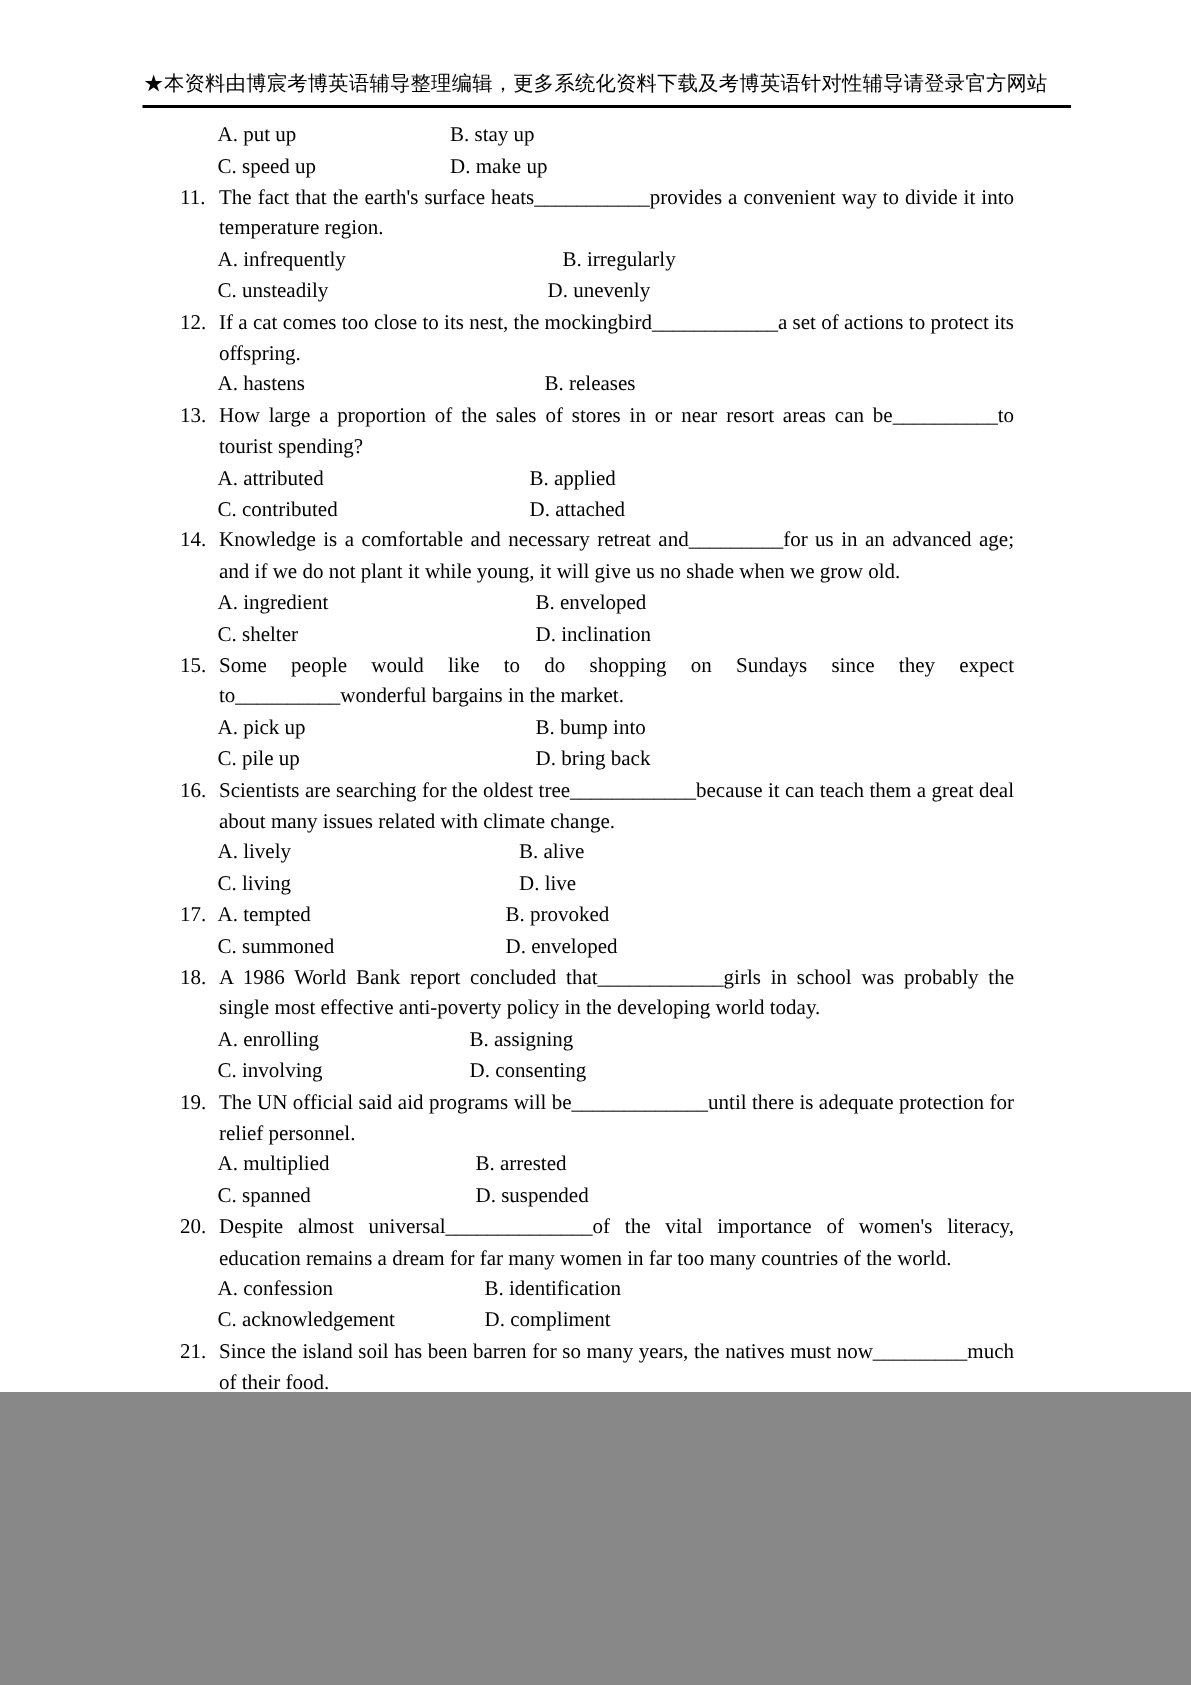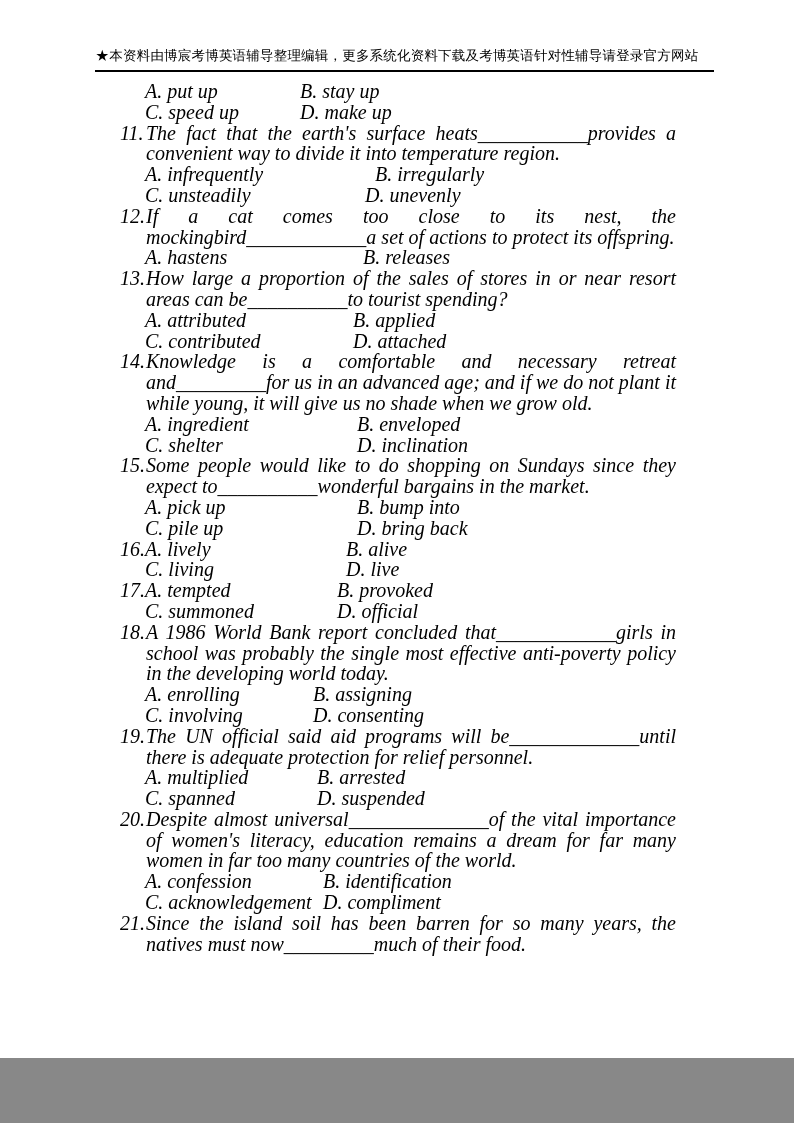--- a/index.html
+++ b/index.html
@@ -1,18 +1,18 @@
 <!DOCTYPE html>
 <html><head>
 <meta charset="utf-8">
 <style>
   html,body{margin:0;padding:0;background:#888;}
   .page{
     position:relative;
-    width:794px;height:1058px;
+    width:794px;height:928px;
     margin:0 auto;
     background:#ffffff;
     color:#000000;
     font-family:"Liberation Serif","DejaVu Serif",serif;
     overflow:hidden;
   }
   .header{
     padding-top:47px;
     text-align:center;
     font-size:13.5px;
@@ -21,23 +21,22 @@
   }
   .rule{
     width:619px;
     margin:5px 0 0 95px;
     border-top:2px solid #000;
     height:0;
   }
   .content{
     margin:9px 4px 0 120px;
     width:556px;
-    font-size:20px;
+    font-size:14px;
     line-height:20.8px;
-    font-style:italic;
   }
   .q{
     position:relative;
     margin:0;
     padding-left:26px;
     text-align:justify;
   }
   .qnum{
     position:absolute;
     left:0;top:0;
@@ -71,26 +70,26 @@
       <div class="optrow"><span>A. hastens</span><span class="optB" style="left: 243px;">B. releases</span></div>
       <p class="q"><span class="qnum">13.</span><span>How large a proportion of the sales of stores in or near resort areas can be__________to tourist spending?</span></p>
       <div class="optrow"><span>A. attributed</span><span class="optB" style="left: 233px;">B. applied</span></div>
       <div class="optrow"><span>C. contributed</span><span class="optB" style="left: 233px;">D. attached</span></div>
       <p class="q"><span class="qnum">14.</span><span>Knowledge is a comfortable and necessary retreat and_________for us in an advanced age; and if we do not plant it while young, it will give us no shade when we grow old.</span></p>
       <div class="optrow"><span>A. ingredient</span><span class="optB" style="left: 237px;">B. enveloped</span></div>
       <div class="optrow"><span>C. shelter</span><span class="optB" style="left: 237px;">D. inclination</span></div>
       <p class="q"><span class="qnum">15.</span><span>Some people would like to do shopping on Sundays since they expect to__________wonderful bargains in the market.</span></p>
       <div class="optrow"><span>A. pick up</span><span class="optB" style="left: 237px;">B. bump into</span></div>
       <div class="optrow"><span>C. pile up</span><span class="optB" style="left: 237px;">D. bring back</span></div>
-      <p class="q"><span class="qnum">16.</span></p>
+      <p class="q"><span class="qnum">16.</span><span>Scientists are searching for the oldest tree____________because it can teach them a great deal about many issues related with climate change.</span></p>
       <div class="optrow"><span>A. lively</span><span class="optB" style="left: 226px;">B. alive</span></div>
       <div class="optrow"><span>C. living</span><span class="optB" style="left: 226px;">D. live</span></div>
       <p class="q"><span class="qnum">17.</span></p>
       <div class="optrow"><span>A. tempted</span><span class="optB" style="left: 217px;">B. provoked</span></div>
-      <div class="optrow"><span>C. summoned</span><span class="optB" style="left: 217px;">D. official</span></div>
+      <div class="optrow"><span>C. summoned</span><span class="optB" style="left: 217px;">D. enveloped</span></div>
       <p class="q"><span class="qnum">18.</span><span>A 1986 World Bank report concluded that____________girls in school was probably the single most effective anti-poverty policy in the developing world today.</span></p>
       <div class="optrow"><span>A. enrolling</span><span class="optB" style="left: 193px;">B. assigning</span></div>
       <div class="optrow"><span>C. involving</span><span class="optB" style="left: 193px;">D. consenting</span></div>
       <p class="q"><span class="qnum">19.</span><span>The UN official said aid programs will be_____________until there is adequate protection for relief personnel.</span></p>
       <div class="optrow"><span>A. multiplied</span><span class="optB" style="left: 197px;">B. arrested</span></div>
       <div class="optrow"><span>C. spanned</span><span class="optB" style="left: 197px;">D. suspended</span></div>
       <p class="q"><span class="qnum">20.</span><span>Despite almost universal______________of the vital importance of women's literacy, education remains a dream for far many women in far too many countries of the world.</span></p>
       <div class="optrow"><span>A. confession</span><span class="optB" style="left: 203px;">B. identification</span></div>
       <div class="optrow"><span>C. acknowledgement</span><span class="optB" style="left: 203px;">D. compliment</span></div>
       <p class="q"><span class="qnum">21.</span><span>Since the island soil has been barren for so many years, the natives must now_________much of their food.</span></p>

